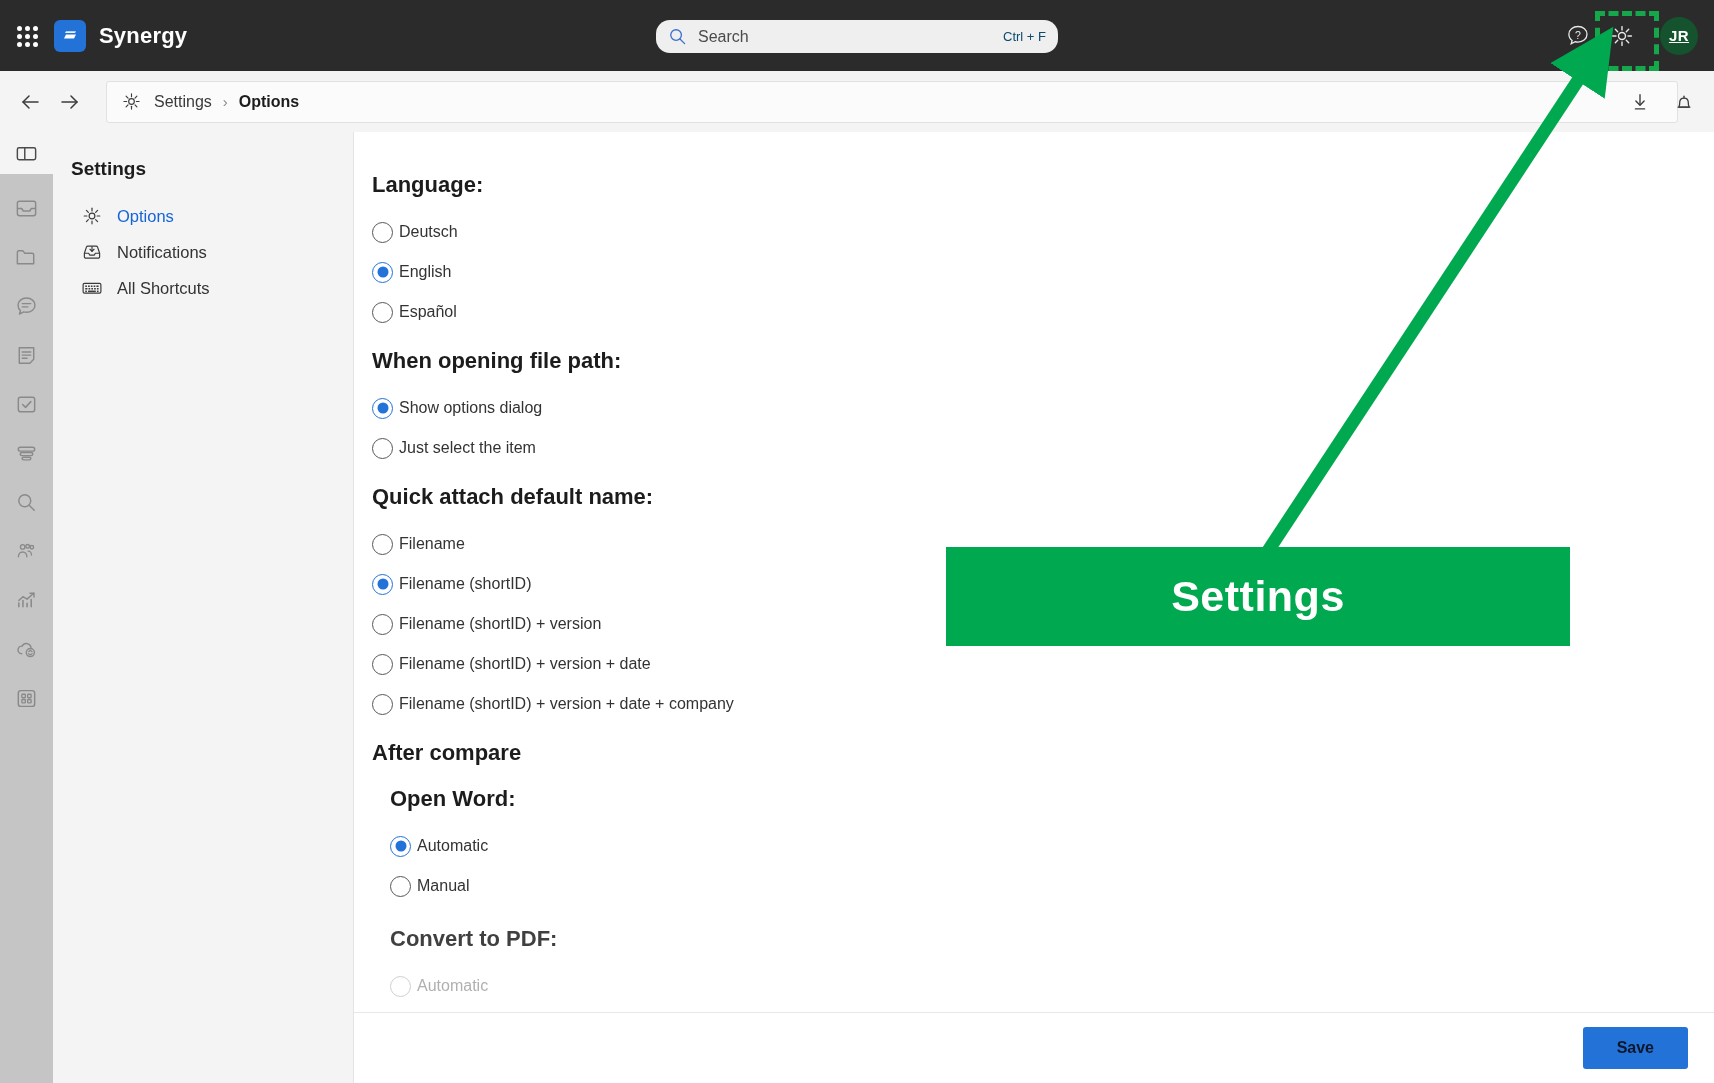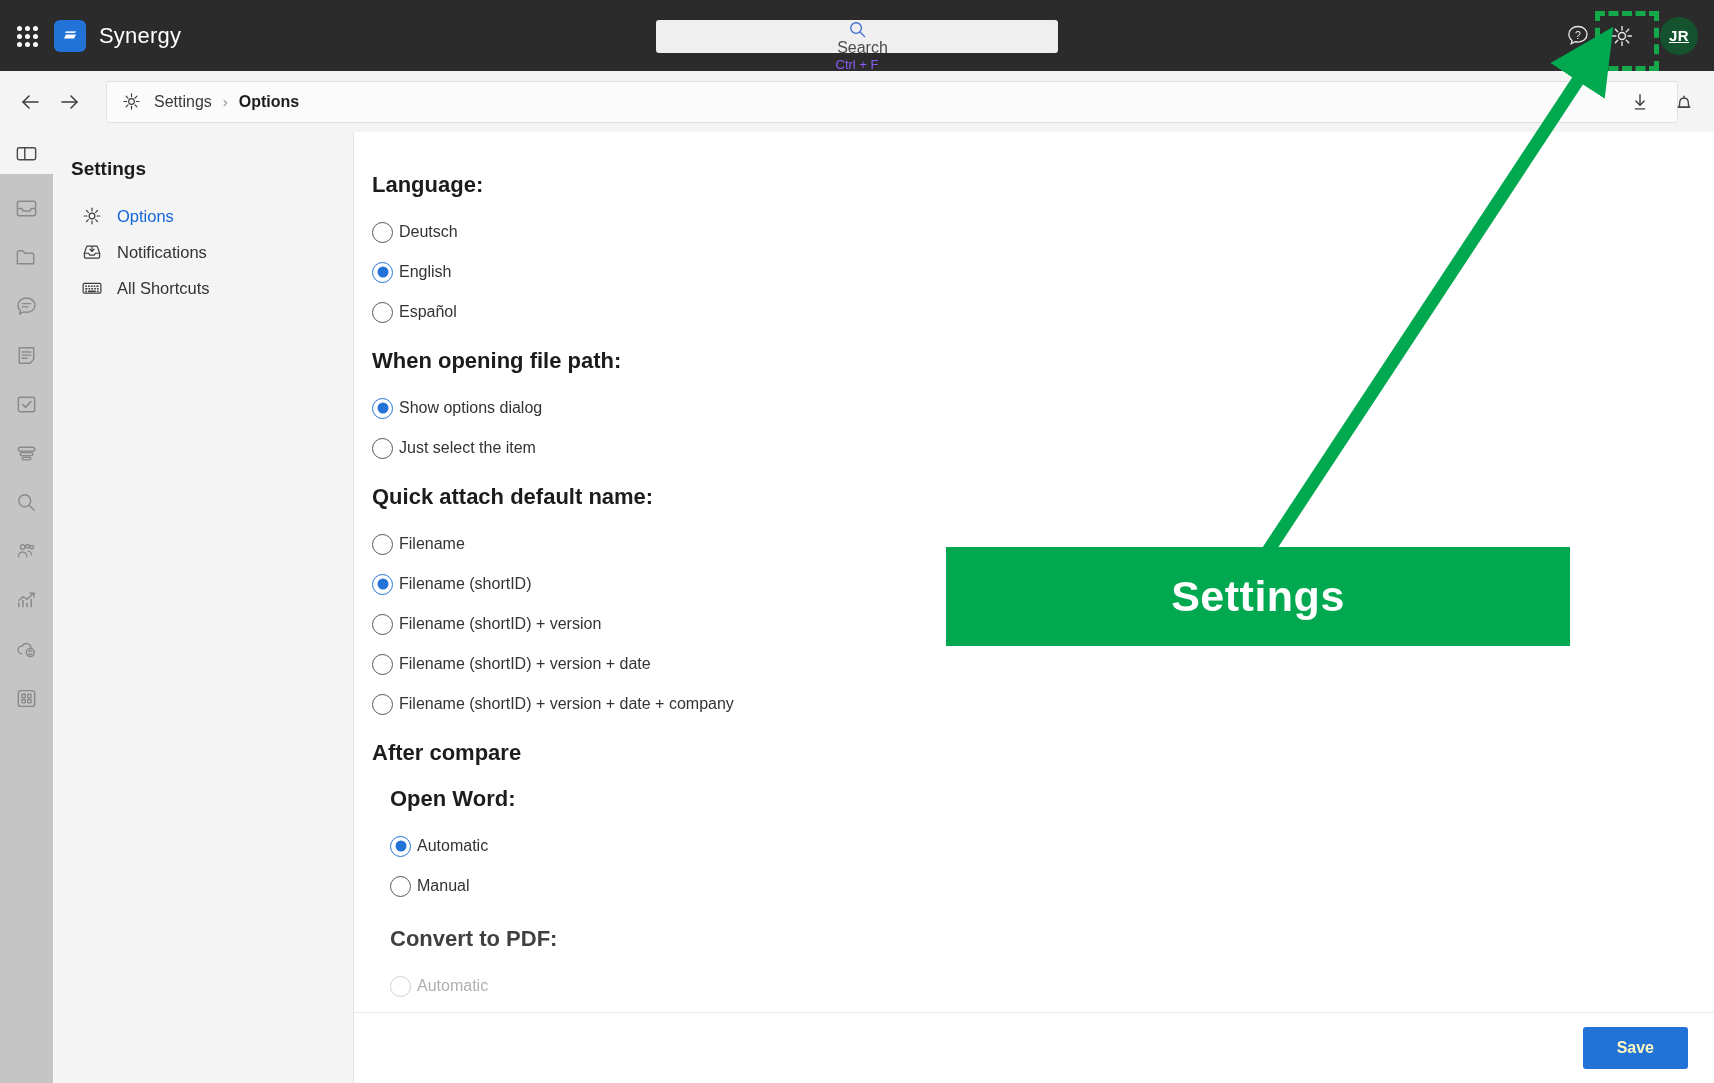--- a/index.html
+++ b/index.html
@@ -19,31 +19,31 @@
     width: 26px; height: 26px; margin-left: 14px; margin-right: 14px;
     display: grid; grid-template-columns: repeat(3, 1fr); grid-template-rows: repeat(3, 1fr);
     gap: 3px; padding: 3px; cursor: pointer;
   }
   .waffle i { display: block; width: 5px; height: 5px; border-radius: 50%; background: #ffffff; }
   .brand-logo {
     width: 32px; height: 32px; border-radius: 6px; background: #2272d8;
     display: flex; align-items: center; justify-content: center; flex: 0 0 auto;
   }
   .brand-name {
-    color: #ffffff; font-size: 22px; font-weight: normal; margin-left: 13px;
+    color: #ffffff; font-size: 22px; font-weight: bold; margin-left: 13px;
     letter-spacing: .2px; white-space: nowrap;
   }
   .search-wrap {
     position: absolute; left: 656px; top: 20px; width: 402px; height: 33px;
-    background: #efefef; border-radius: 3px; display: flex; align-items: center;
-    padding: 0 12px; cursor: text; flex-direction: column;
+    background: #efefef; border-radius: 14px; display: flex; align-items: center;
+    padding: 0 12px; cursor: text;
   }
   .search-wrap .sicon { flex: 0 0 auto; display: flex; }
   .search-text { font-size: 16px; color: #4b4b4b; margin-left: 11px; flex: 1 1 auto; }
-  .search-kbd { font-size: 13px; color: #8b5cf6; white-space: nowrap; }
+  .search-kbd { font-size: 13px; color: #0c4a6e; white-space: nowrap; }
 
   .topbar-right { position: absolute; right: 0; top: 0; height: 71px; display: flex; align-items: center; }
   .ticon { width: 44px; height: 44px; display: flex; align-items: center; justify-content: center; cursor: pointer; }
   .avatar {
     width: 38px; height: 38px; border-radius: 50%; background: #14532d; color: #ffffff;
     font-size: 15px; font-weight: bold; display: flex; align-items: center; justify-content: center;
     margin: 0 16px 0 10px; cursor: pointer; letter-spacing: .5px; text-decoration: underline;
   }
   .gear-highlight { position: relative; margin-right: 6px; }
   .gear-highlight::after {
@@ -118,21 +118,21 @@
   .radio-row.disabled .radio-label { color: #b0b0b0; }
   .spacer-sm { height: 16px; }
 
   
   .footer {
     position: absolute; left: 354px; top: 1012px; width: 1360px; height: 71px;
     background: #ffffff; border-top: 1px solid #e8e8e8; display: flex;
     align-items: center; justify-content: flex-end; padding-right: 26px;
   }
   .save-btn {
-    background: #2272d8; color: #fef9c3; font-size: 16px; font-weight: bold;
+    background: #2272d8; color: #0f172a; font-size: 16px; font-weight: bold;
     border: none; border-radius: 3px; padding: 12px 34px; cursor: pointer;
     font-family: "Liberation Sans", sans-serif;
     text-align: right;
   }
 
   
   .callout {
     position: absolute; left: 946px; top: 547px; width: 624px; height: 99px;
     background: #00a84f; display: flex; align-items: center; justify-content: center;
     z-index: 40;

